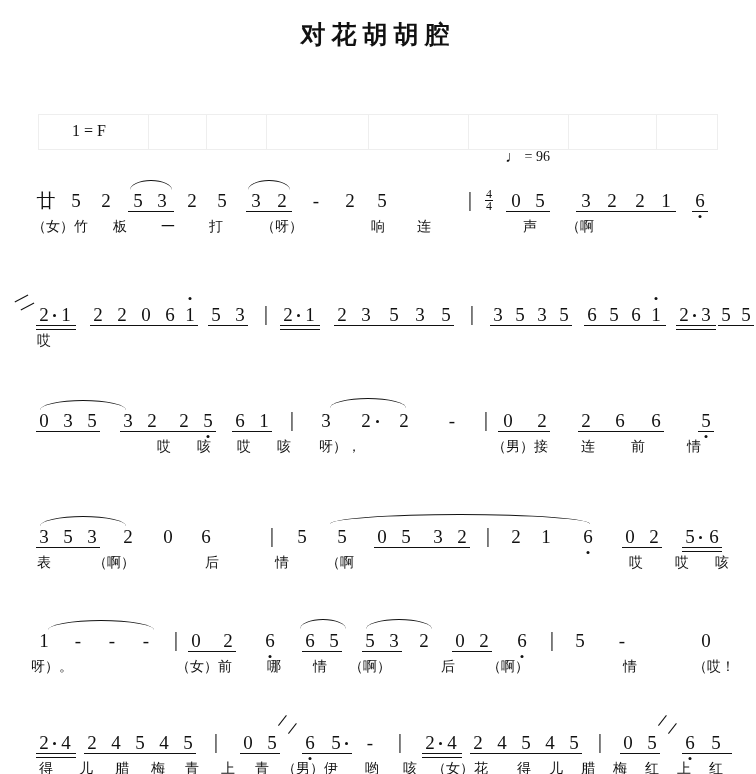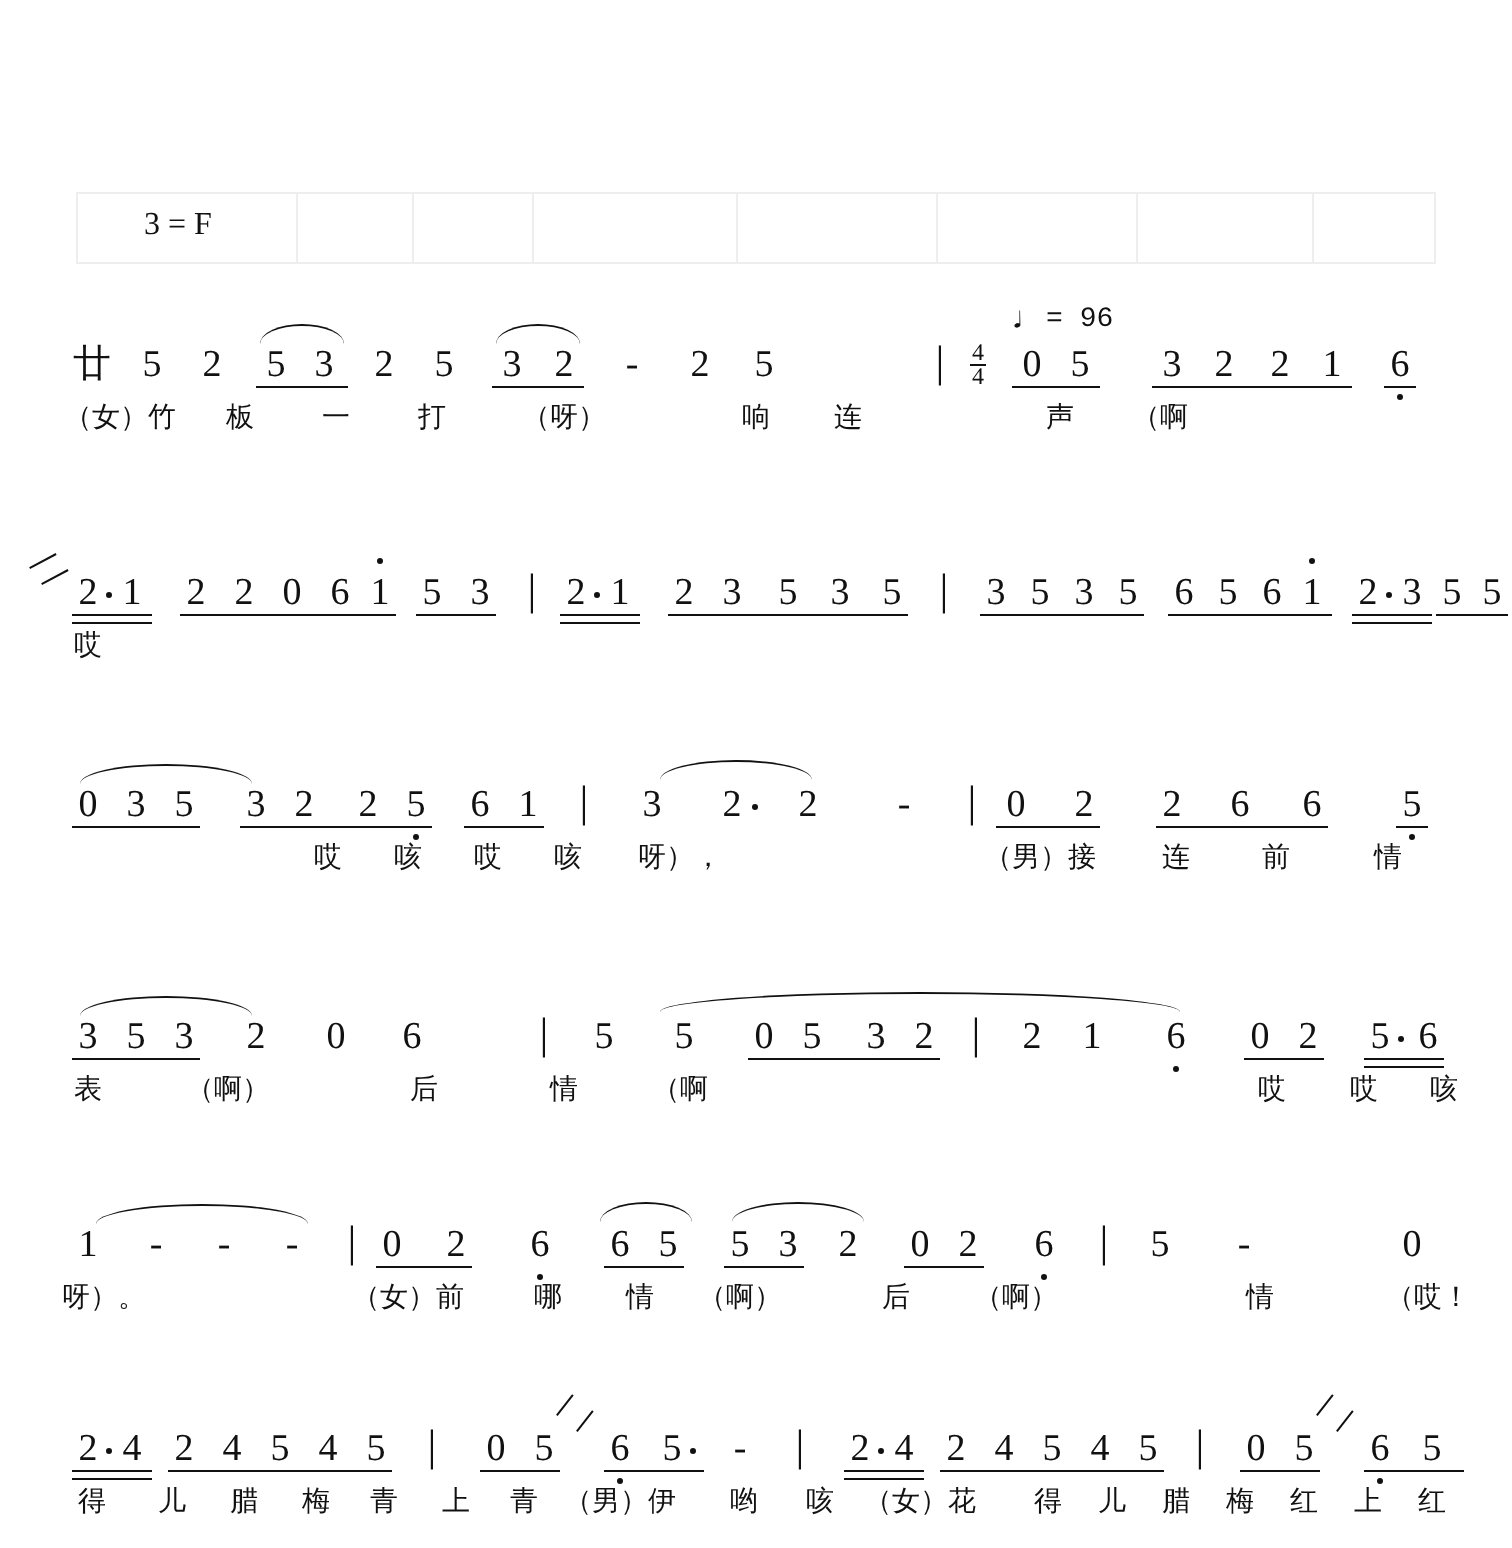--- a/index.html
+++ b/index.html
@@ -82,23 +82,23 @@
   .faint-staff .hline {
     position: absolute;
     left: 0;
     width: 680px;
     height: 1px;
     background: #999;
   }
   .tempo {
     position: absolute;
     left: 505px;
-    top: 151px;
+    top: 130px;
     font-size: 14px;
-    font-family: Liberation Mono, monospace;
+    font-family: Liberation Serif, serif;
     white-space: nowrap;
   }
   .tempo .qnote {
     font-size: 16px;
     vertical-align: -1px;
   }
   
   .system {
     position: absolute;
     left: 0;
@@ -248,37 +248,38 @@
     font-family: "DejaVu Sans", sans-serif;
     letter-spacing: 0.5px;
     white-space: nowrap;
   }
 </style>
 </head>
 <body>
 
 <div class="sheet">
 
+  <div class="title">对花胡胡腔</div>
 
 
   <div class="faint-staff">
     <div class="hline" style="top:0"></div>
     <div class="hline" style="top:35px"></div>
     <div class="vline" style="left:0"></div>
     <div class="vline" style="left:110px"></div>
     <div class="vline" style="left:168px"></div>
     <div class="vline" style="left:228px"></div>
     <div class="vline" style="left:330px"></div>
     <div class="vline" style="left:430px"></div>
     <div class="vline" style="left:530px"></div>
     <div class="vline" style="left:618px"></div>
     <div class="vline" style="left:679px"></div>
   </div>
 
-  <div class="keysig">3 = F</div>
+  <div class="keysig">1 = F</div>
 
   <div class="tempo">
     <span class="qnote">♩</span>
     <span>= 96</span>
   </div>
 
   <div class="system" style="top:172px; height:60px;">
     <div class="notes">
       <span class="tok num" style="left:46px;">廿</span>
       <span class="tok num" style="left:76px;">5</span>

